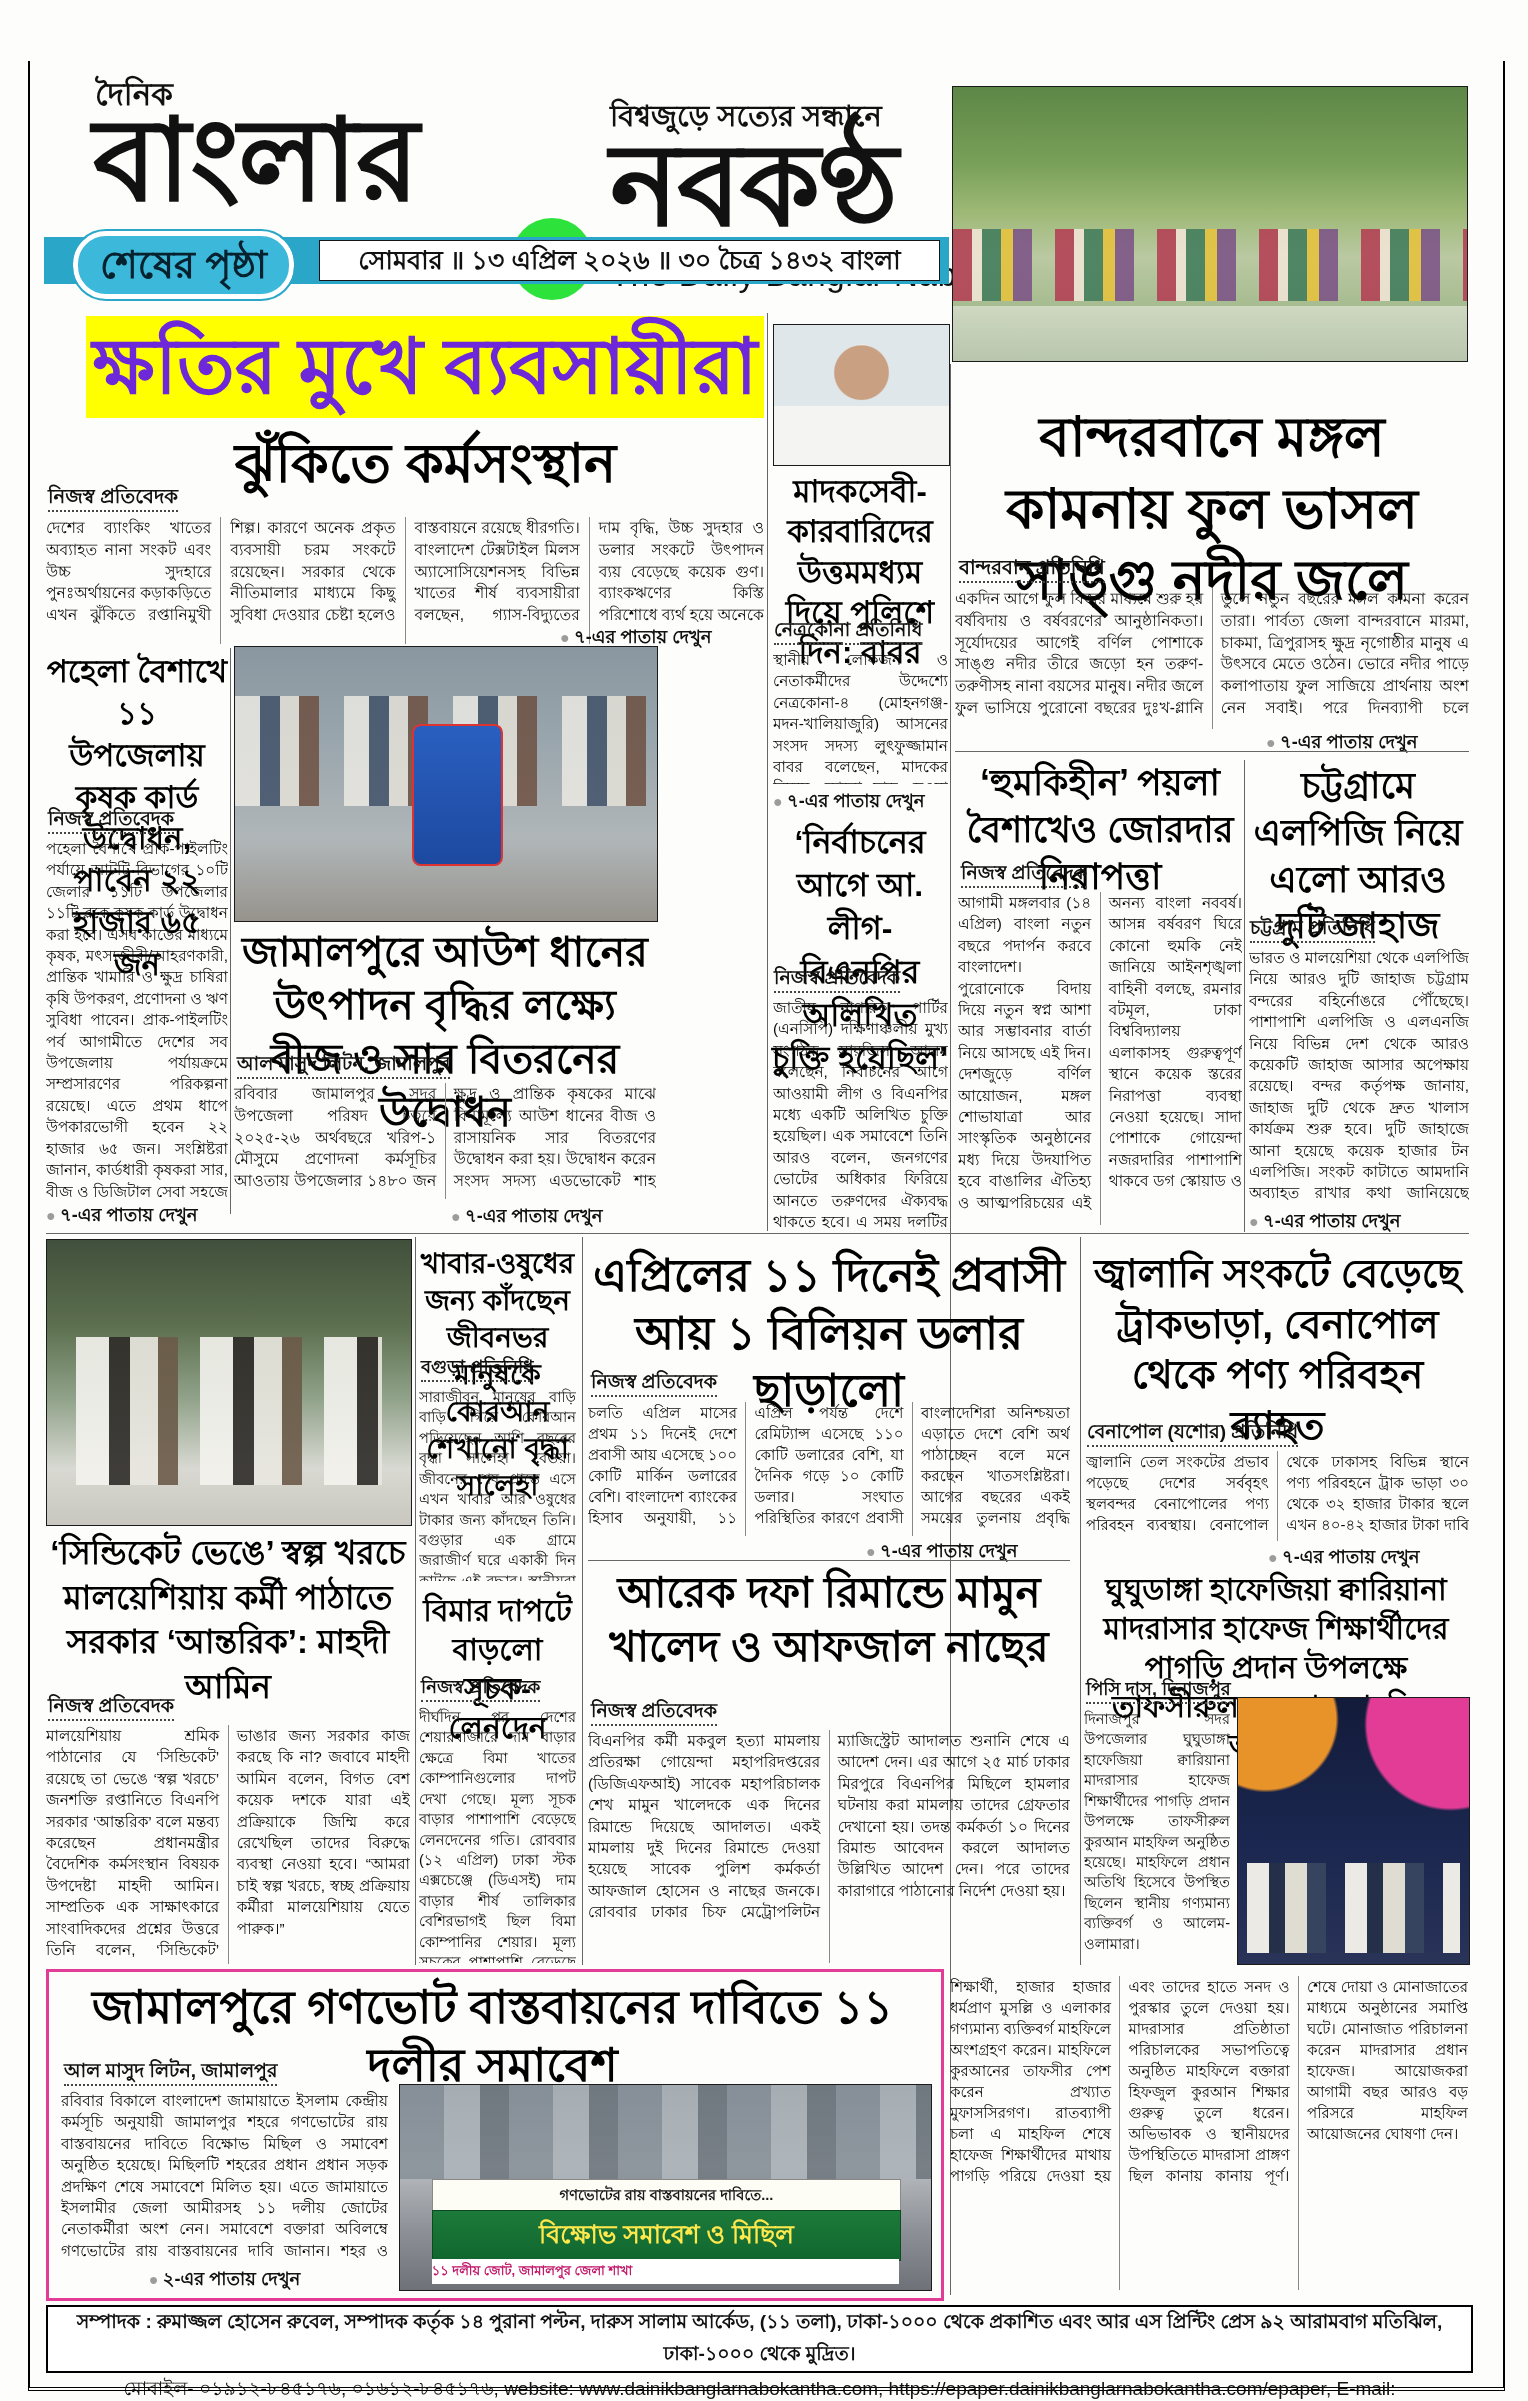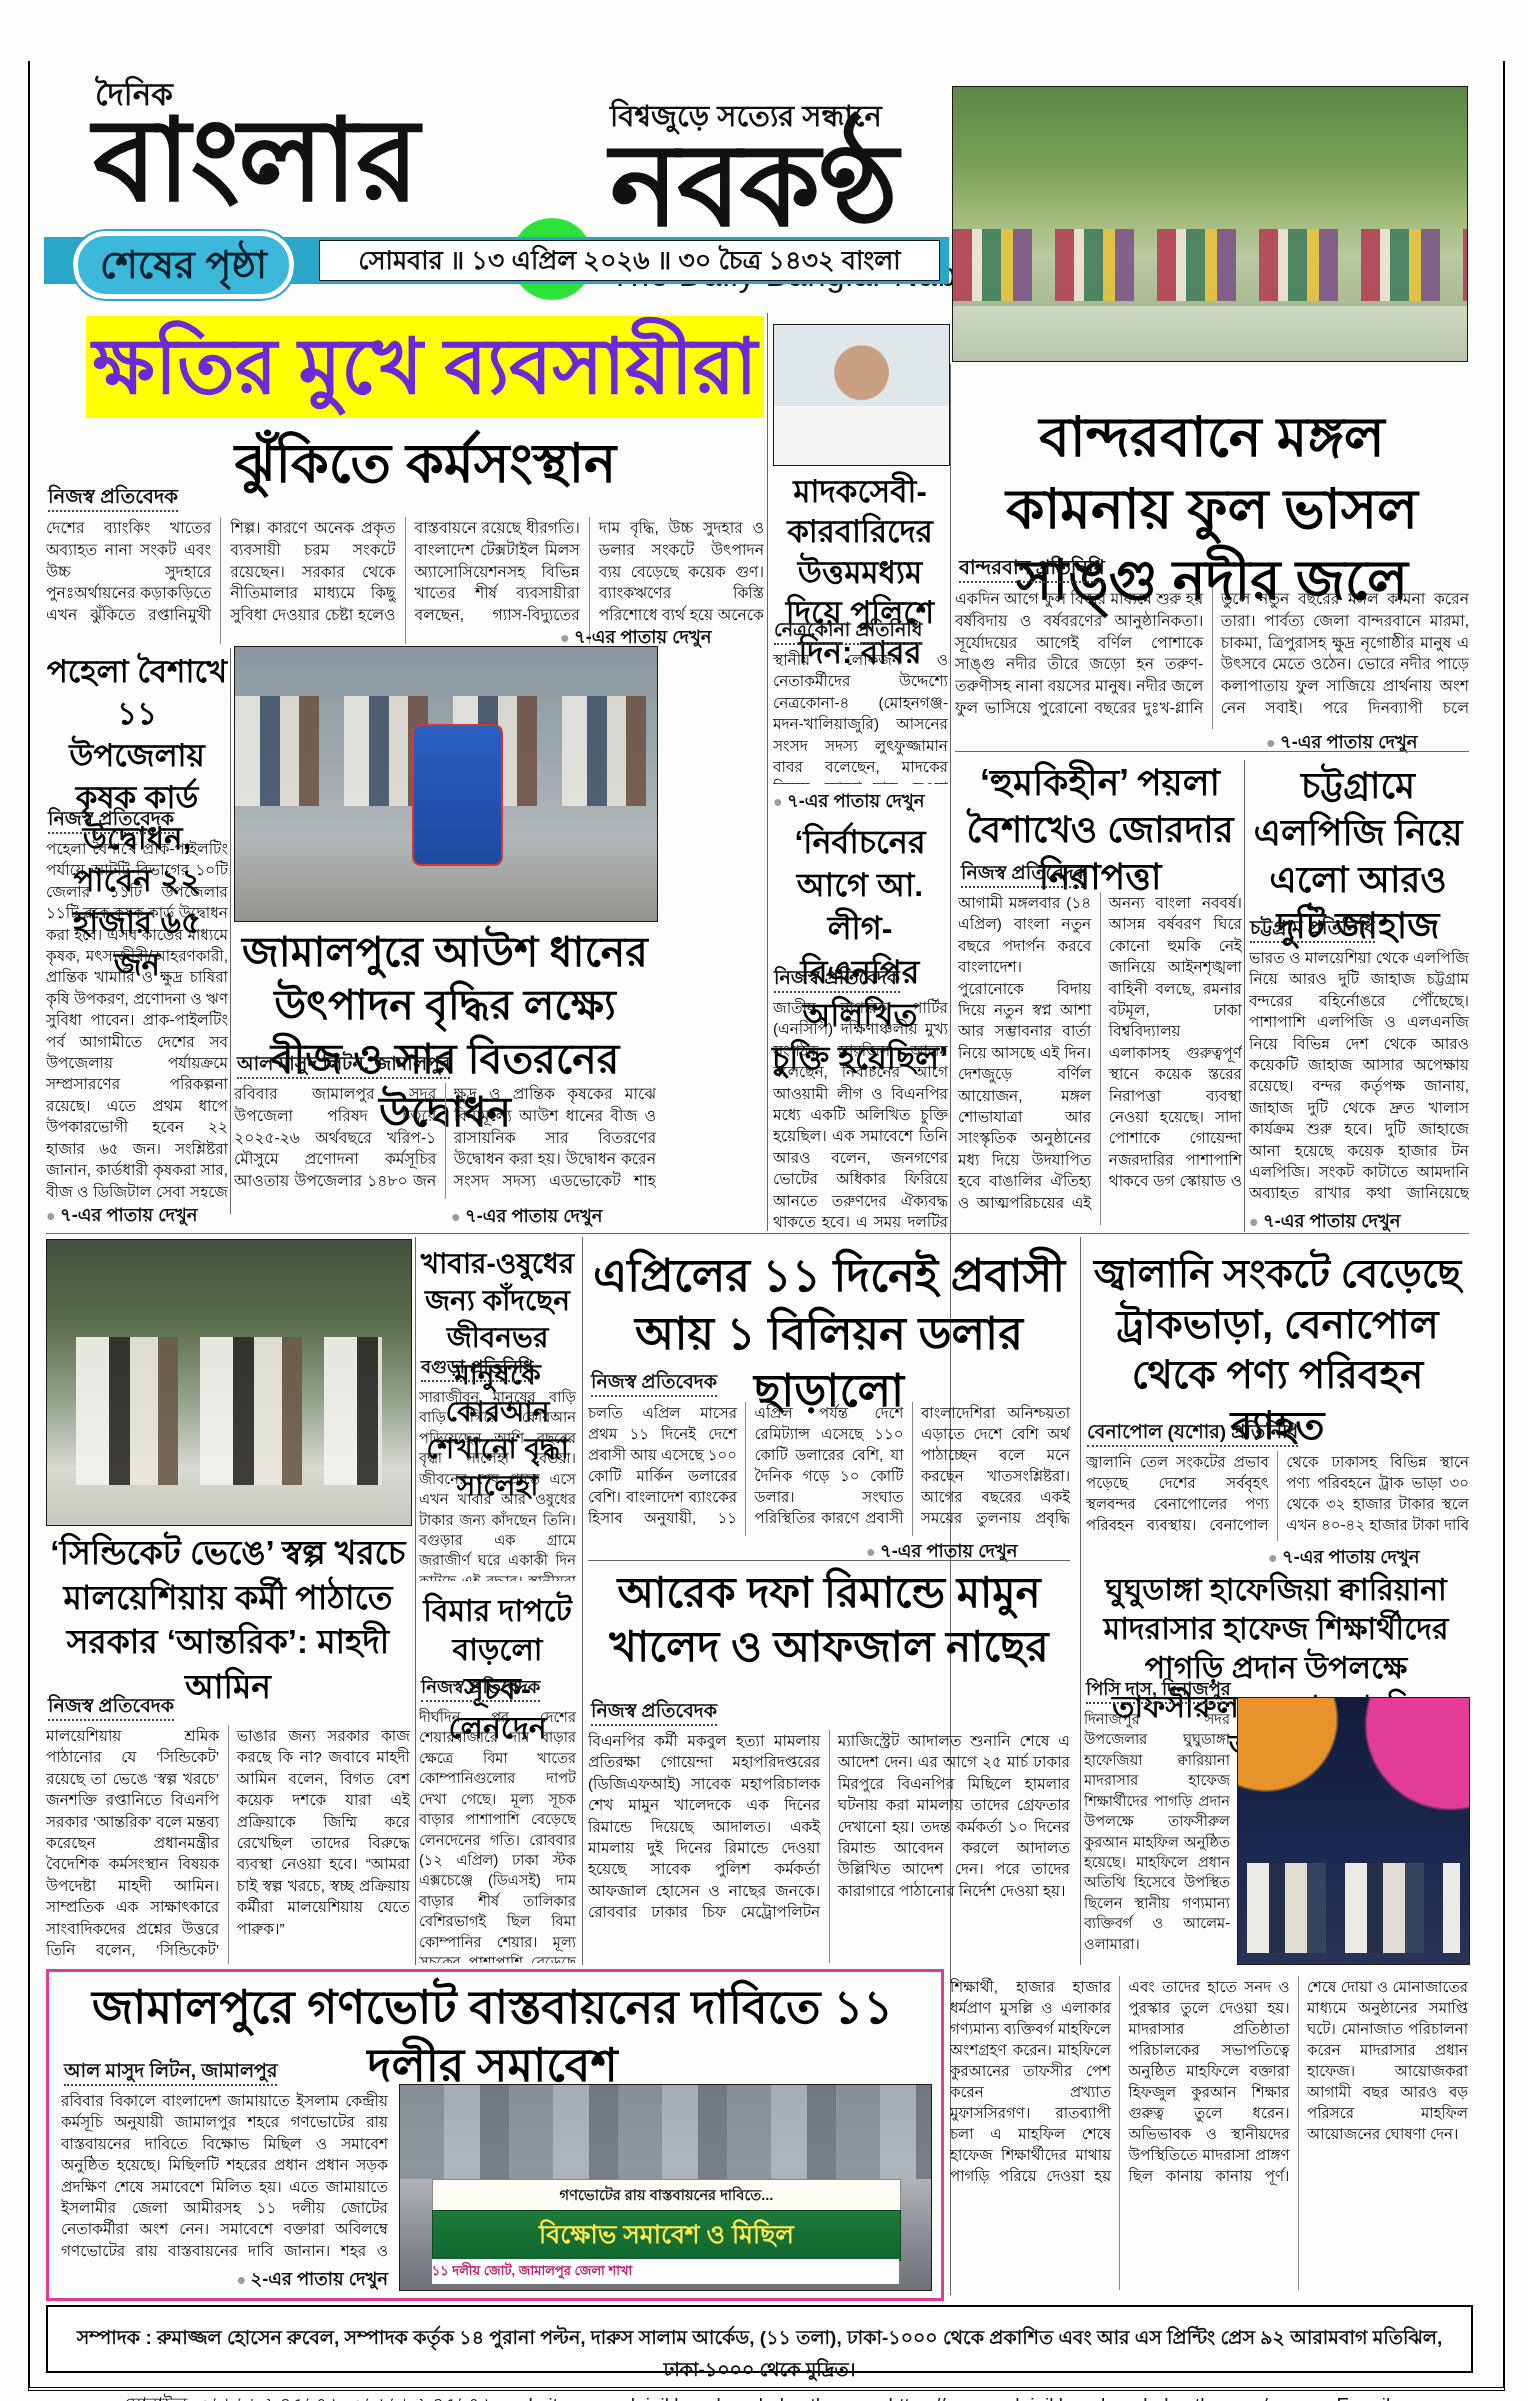--- a/index.html
+++ b/index.html
@@ -153,32 +153,32 @@
                        radial-gradient(circle at 92% 10%,#e23c96 0 26%,transparent 27%),
                        linear-gradient(180deg,#131b3a 0%,#1b2750 55%,#2a3358 100%)">
   <div style="position:absolute;left:4%;bottom:4%;width:92%;height:34%;opacity:.95;
        background:repeating-linear-gradient(90deg,#f6f4ec 0 22px,#243048 22px 38px,#e9e5d8 38px 60px,#37455f 60px 79px,transparent 79px 98px)"></div>
 </div>
 
 <div class="pinkbox" style="left:46px;top:1969px;width:892px;height:326px"></div>
 <div class="hl" style="left:61px;top:1979px;width:863px;font-size:46px;line-height:1.25">জামালপুরে গণভোট বাস্তবায়নের দাবিতে ১১ দলীর সমাবেশ</div>
 <div class="by" style="left:64px;top:2061px;font-size:19px"><span>আল মাসুদ লিটন, জামালপুর</span></div>
 <div class="bd" style="left:61px;top:2090px;width:327px;height:172px;font-size:15.3px">রবিবার বিকালে বাংলাদেশ জামায়াতে ইসলাম কেন্দ্রীয় কর্মসূচি অনুযায়ী জামালপুর শহরে গণভোটের রায় বাস্তবায়নের দাবিতে বিক্ষোভ মিছিল ও সমাবেশ অনুষ্ঠিত হয়েছে। মিছিলটি শহরের প্রধান প্রধান সড়ক প্রদক্ষিণ শেষে সমাবেশে মিলিত হয়। এতে জামায়াতে ইসলামীর জেলা আমীরসহ ১১ দলীয় জোটের নেতাকর্মীরা অংশ নেন। সমাবেশে বক্তারা অবিলম্বে গণভোটের রায় বাস্তবায়নের দাবি জানান। শহর ও আশপাশের উপজেলা থেকে আসা নেতাকর্মীদের অংশগ্রহণে মিছিলটি বিশাল শোভাযাত্রায় রূপ নেয়। জেলা আমীর বলেন, জনগণের রায়ের প্রতি শ্রদ্ধা দেখিয়ে দ্রুত দাবি মেনে নিতে হবে।</div>
-<div class="cont" style="left:61px;top:2265px;width:327px;text-align:right">২-এর পাতায় দেখুন</div>
+<div class="cont" style="left:61px;top:2265px;width:327px;text-align:center">২-এর পাতায় দেখুন</div>
 <div class="ph" style="left:399px;top:2084px;width:531px;height:205px;
             background:linear-gradient(180deg,#9aa2a8 0%,#b8bcc0 40%,#8e9298 70%,#6e7278 100%)">
   <div style="position:absolute;left:0;top:0;width:100%;height:46%;opacity:.7;
        background:repeating-linear-gradient(90deg,#7d8790 0 44px,#aab2b8 44px 80px,#5d666e 80px 109px)"></div>
   <div style="position:absolute;left:6%;top:46%;width:88%;height:15%;background:#fdfdf6;color:#1a1a1a;
        font-size:14.6px;font-weight:700;text-align:center;line-height:2.1;border:1.5px solid #888">গণভোটের রায় বাস্তবায়নের দাবিতে...</div>
   <div style="position:absolute;left:6%;top:61%;width:88%;height:24%;background:linear-gradient(180deg,#1d7a3a,#10672e);
        color:#ffe94d;font-size:25px;font-weight:900;text-align:center;line-height:1.9;border:1.5px solid #0c4a20">বিক্ষোভ সমাবেশ ও মিছিল</div>
   <div style="position:absolute;left:6%;top:85%;width:88%;height:12%;background:#fff;color:#c2186a;
        font-size:13px;font-weight:700;text-align:left;line-height:1.8">১১ দলীয় জোট, জামালপুর জেলা শাখা</div>
 </div>
 
 <div class="bd c3" style="left:950px;top:1976px;width:518px;height:314px;font-size:15px">শিক্ষার্থী, হাজার হাজার ধর্মপ্রাণ মুসল্লি ও এলাকার গণ্যমান্য ব্যক্তিবর্গ মাহফিলে অংশগ্রহণ করেন। মাহফিলে কুরআনের তাফসীর পেশ করেন প্রখ্যাত মুফাসসিরগণ। রাতব্যাপী চলা এ মাহফিল শেষে হাফেজ শিক্ষার্থীদের মাথায় পাগড়ি পরিয়ে দেওয়া হয় এবং তাদের হাতে সনদ ও পুরস্কার তুলে দেওয়া হয়। মাদরাসার প্রতিষ্ঠাতা পরিচালকের সভাপতিত্বে অনুষ্ঠিত মাহফিলে বক্তারা হিফজুল কুরআন শিক্ষার গুরুত্ব তুলে ধরেন। অভিভাবক ও স্থানীয়দের উপস্থিতিতে মাদরাসা প্রাঙ্গণ ছিল কানায় কানায় পূর্ণ। শেষে দোয়া ও মোনাজাতের মাধ্যমে অনুষ্ঠানের সমাপ্তি ঘটে। মোনাজাত পরিচালনা করেন মাদরাসার প্রধান হাফেজ। আয়োজকরা আগামী বছর আরও বড় পরিসরে মাহফিল আয়োজনের ঘোষণা দেন।</div>
 
 <div class="footerbox" style="left:46px;top:2305px;width:1423px;height:64px">
-  <div style="margin-top:16px;font-size:19px;font-weight:700">সম্পাদক : রুমাজ্জল হোসেন রুবেল, সম্পাদক কর্তৃক ১৪ পুরানা পল্টন, দারুস সালাম আর্কেড, (১১ তলা), ঢাকা-১০০০ থেকে প্রকাশিত এবং আর এস প্রিন্টিং প্রেস ৯২ আরামবাগ মতিঝিল, ঢাকা-১০০০ থেকে মুদ্রিত।</div>
+  <div style="margin-top:0;font-size:19px;font-weight:700">সম্পাদক : রুমাজ্জল হোসেন রুবেল, সম্পাদক কর্তৃক ১৪ পুরানা পল্টন, দারুস সালাম আর্কেড, (১১ তলা), ঢাকা-১০০০ থেকে প্রকাশিত এবং আর এস প্রিন্টিং প্রেস ৯২ আরামবাগ মতিঝিল, ঢাকা-১০০০ থেকে মুদ্রিত।</div>
   <div style="margin-top:2.9px;font-size:19px">মোবাইল- ০১৯১২-৮৪৫১৭৬, ০১৬১২-৮৪৫১৭৬, website: www.dainikbanglarnabokantha.com,  https://epaper.dainikbanglarnabokantha.com/epaper,  E-mail: newsnabokantha@gmail.com</div>
 </div>
 
 
 </body></html>

